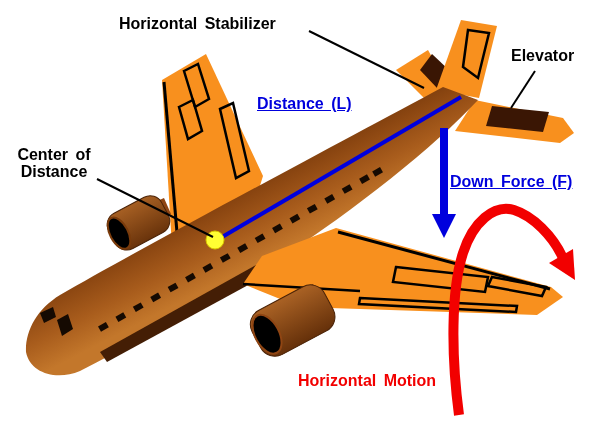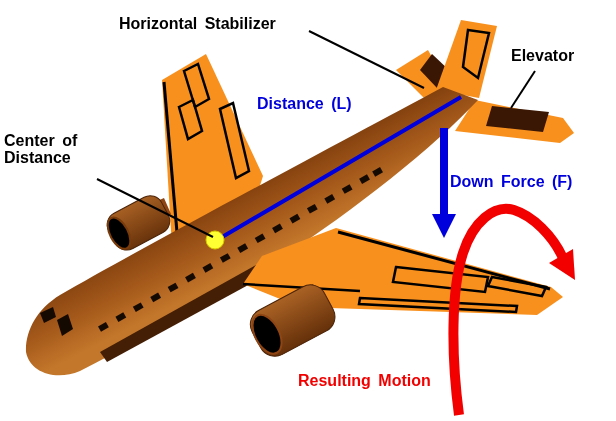--- a/index.html
+++ b/index.html
@@ -22,28 +22,28 @@
   }
   .lbl {
     position: absolute;
     font-weight: bold;
     font-size: 16px;
     line-height: 18px;
     white-space: nowrap;
     word-spacing: 3px;
     color: var(--label-black, #000000);
   }
-  .lbl.blue { color: var(--annotation-blue, #0000dd); }
+  .lbl.blue { color: var(--annotation-blue, #0000dd); text-decoration: underline; }
   .lbl.red  { color: var(--annotation-red, #f20000); }
   .cog-block {
     position: absolute;
     left: 4px;
-    top: 132px;
+    top: 146px;
     width: 100px;
-    text-align: left;
+    text-align: center;
     font-weight: bold;
     font-size: 16px;
     line-height: 17px;
     word-spacing: 3px;
     color: var(--label-black, #000000);
   }
   .orange { fill: var(--airframe-orange, #f8901e); }
   .dkbrown { fill: var(--surface-dark-brown, #3a1604); }
   .outline { fill: none; stroke: var(--outline, #000000); stroke-width: 2.5; }
   .ptr { stroke: var(--outline, #000000); stroke-width: 2; }
@@ -172,15 +172,15 @@
 
   <div class="lbl blue" style="left:257px; top:95px;">Distance (L)</div>
 
   <div class="cog-block">
     <div>Center of</div>
     <div>Distance</div>
   </div>
 
   <div class="lbl blue" style="left:450px; top:173px;">Down Force (F)</div>
 
-  <div class="lbl red" style="left:298px; top:372px;">Resulting Motion</div>
+  <div class="lbl red" style="left:298px; top:372px;">Horizontal Motion</div>
 
 </div>
 
 </body></html>

